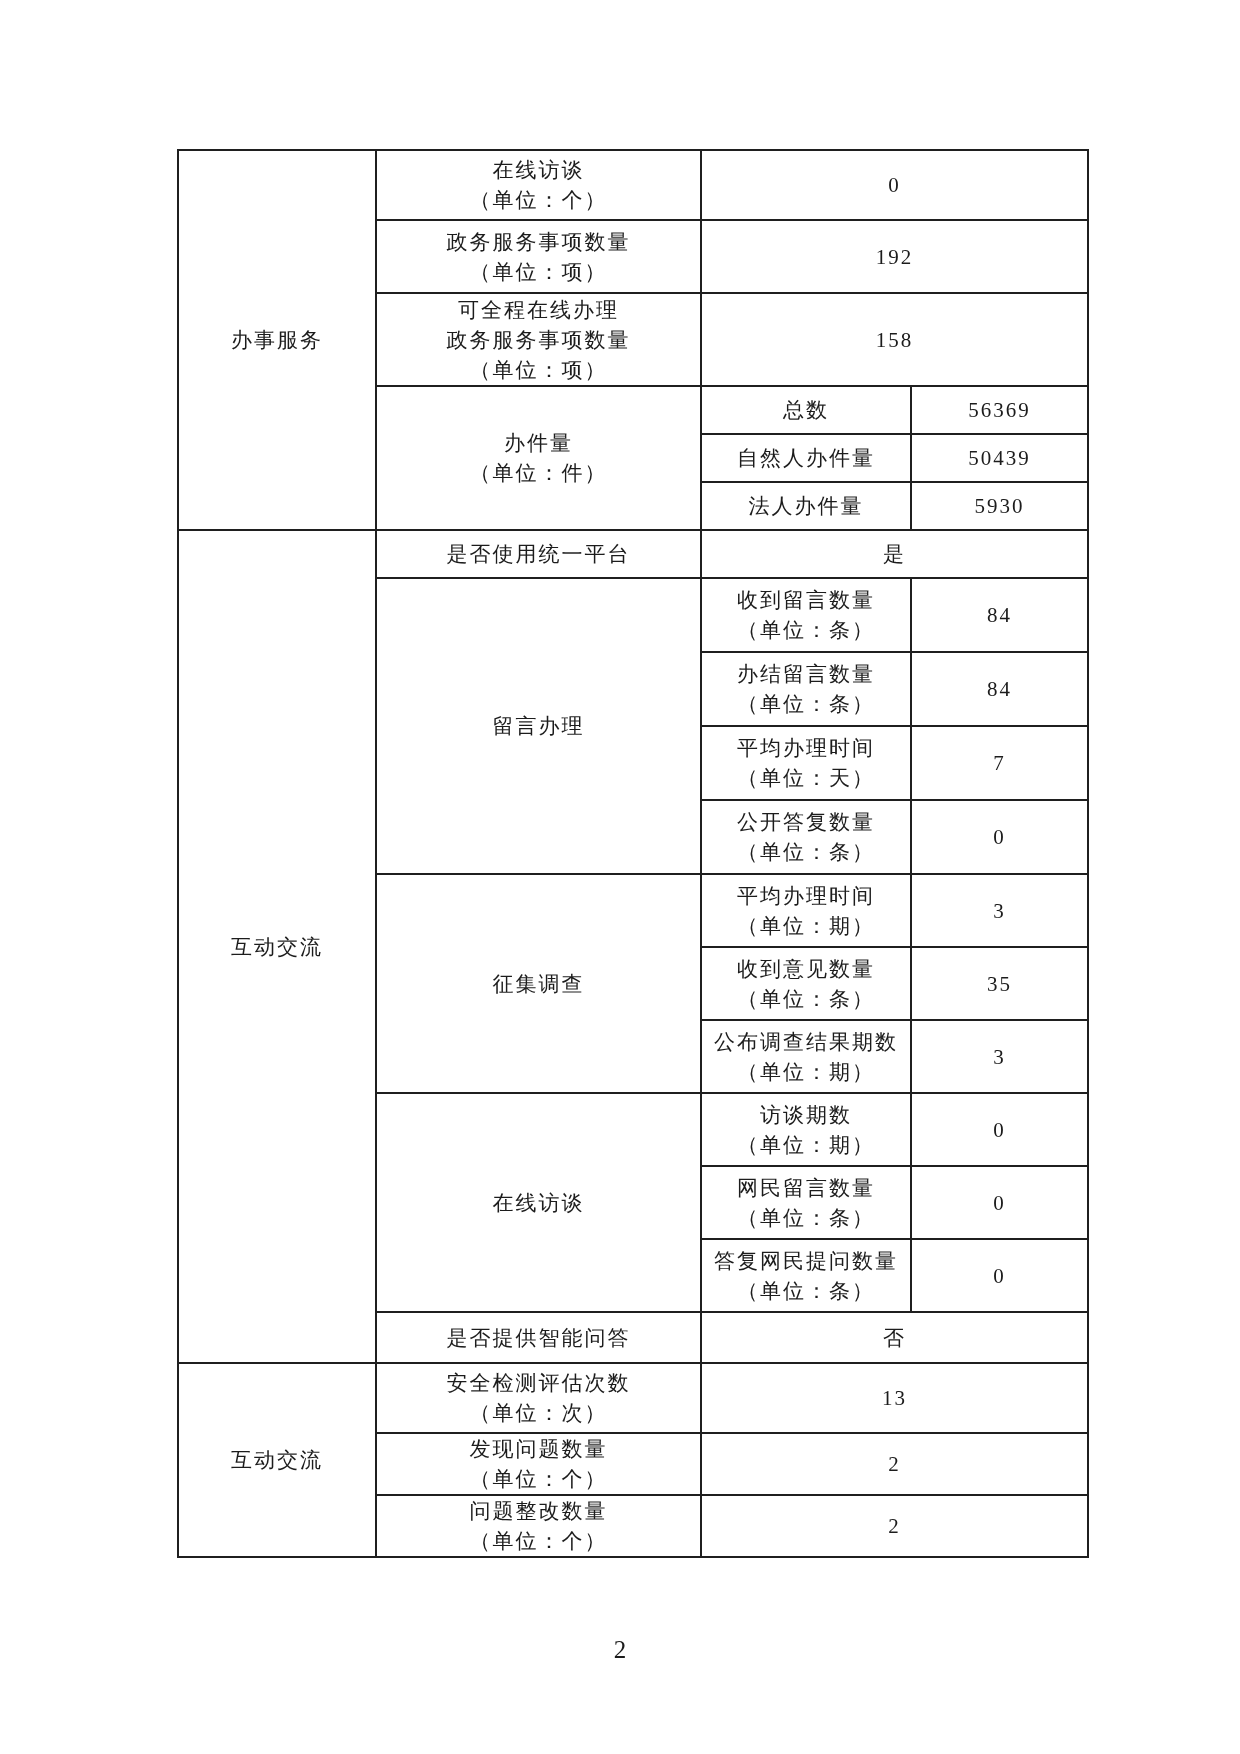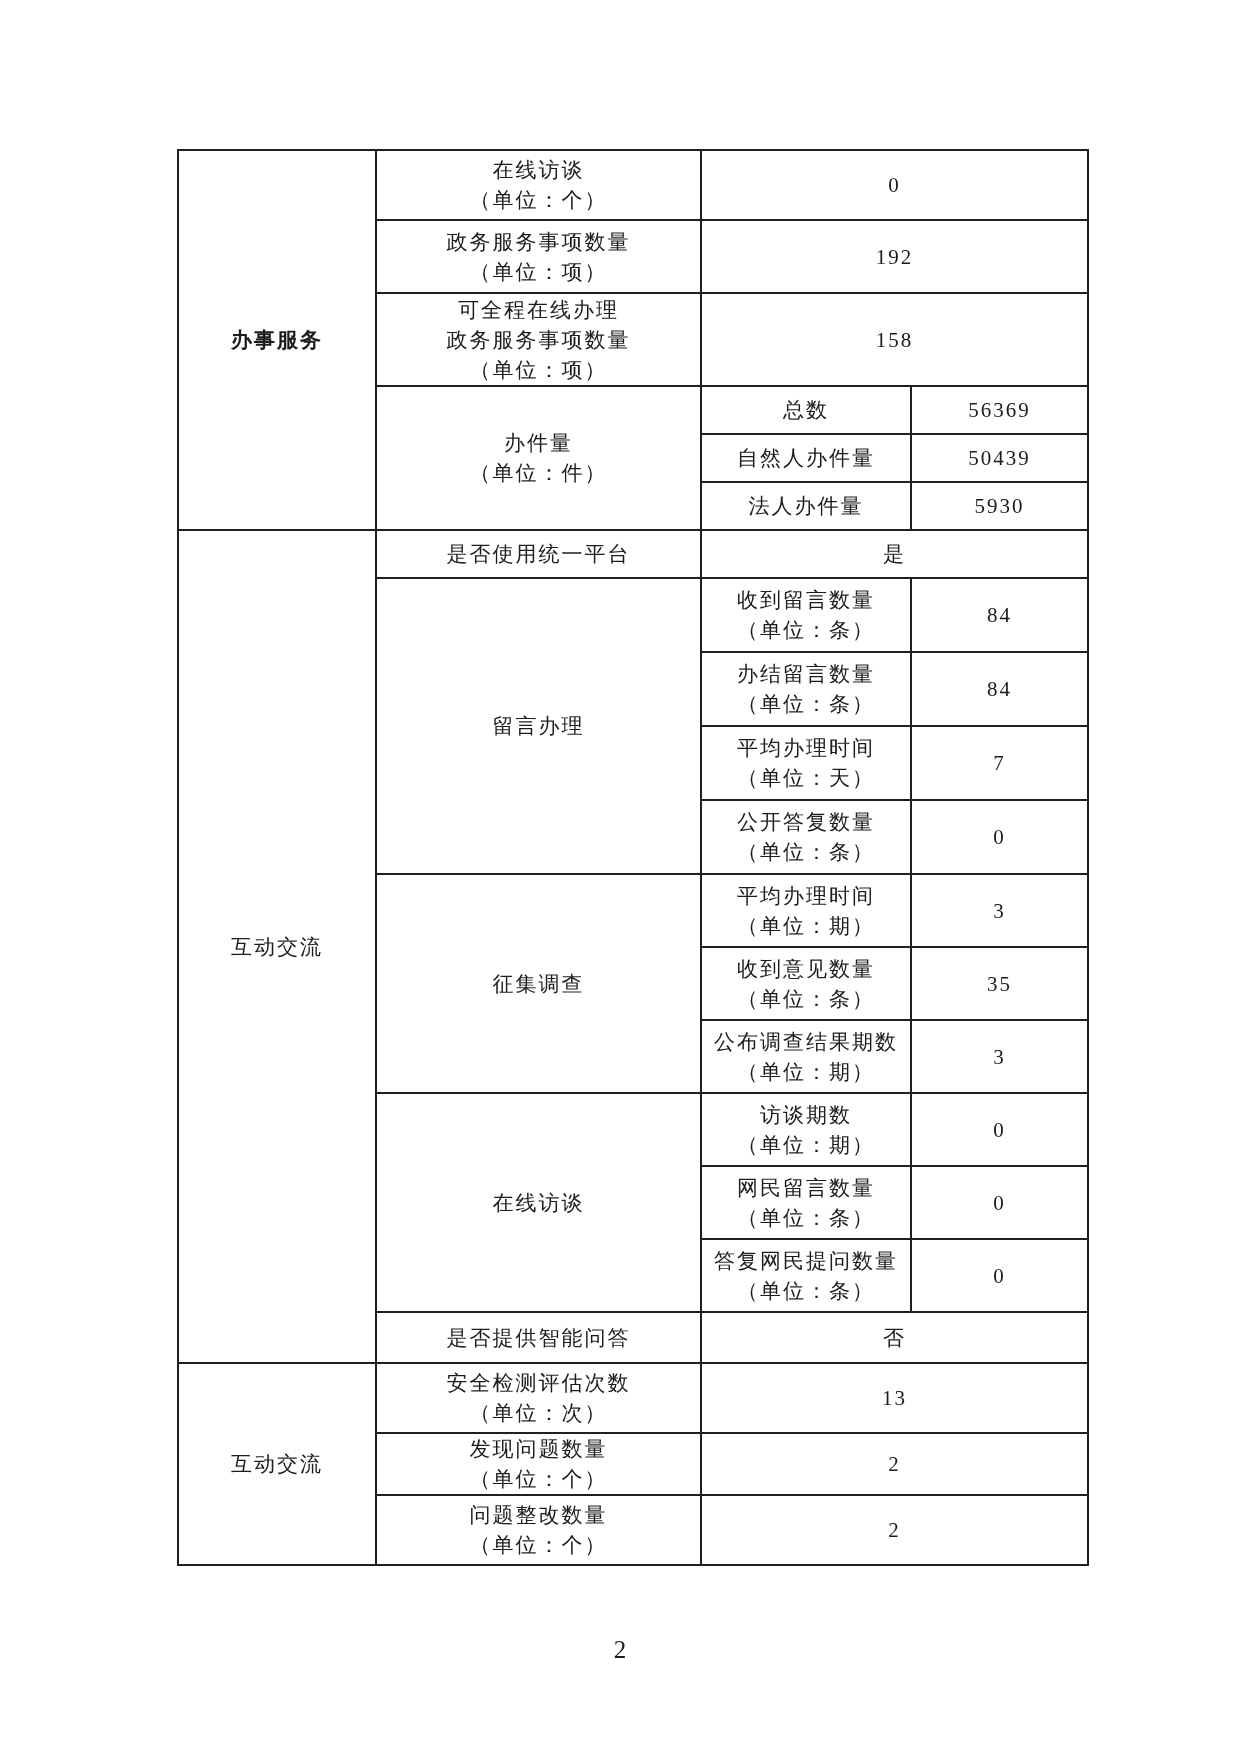--- a/index.html
+++ b/index.html
@@ -25,21 +25,21 @@
     border: 2px solid #1f1f1f;
     text-align: center;
     vertical-align: middle;
     padding: 0;
     font-size: 21px;
     line-height: 30px;
     letter-spacing: 2px;
     overflow: hidden;
   }
   td.cat { font-size: 22px; letter-spacing: 3px; }
-  td.cat-top { vertical-align: top; padding-top: 8px; font-weight: bold; }
+  td.cat-top { vertical-align: top; padding-top: 8px; }
   td.val, td.subval { font-size: 22px; letter-spacing: 1px; }
   .ln { display: block; }
   .page-number {
     position: absolute;
     top: 1636px;
     left: 0;
     width: 1240px;
     text-align: center;
     font-size: 25px;
     letter-spacing: 0;
@@ -190,21 +190,21 @@
       </td>
       <td class="val" colspan="2">13</td>
     </tr>
     <tr style="height:60px">
       <td>
         <span class="ln">发现问题数量</span>
         <span class="ln">（单位：个）</span>
       </td>
       <td class="val" colspan="2">2</td>
     </tr>
-    <tr style="height:70px">
+    <tr style="height:62px">
       <td>
         <span class="ln">问题整改数量</span>
         <span class="ln">（单位：个）</span>
       </td>
       <td class="val" colspan="2">2</td>
     </tr>
   </tbody>
     </table>
 
   <div class="page-number">2</div>

